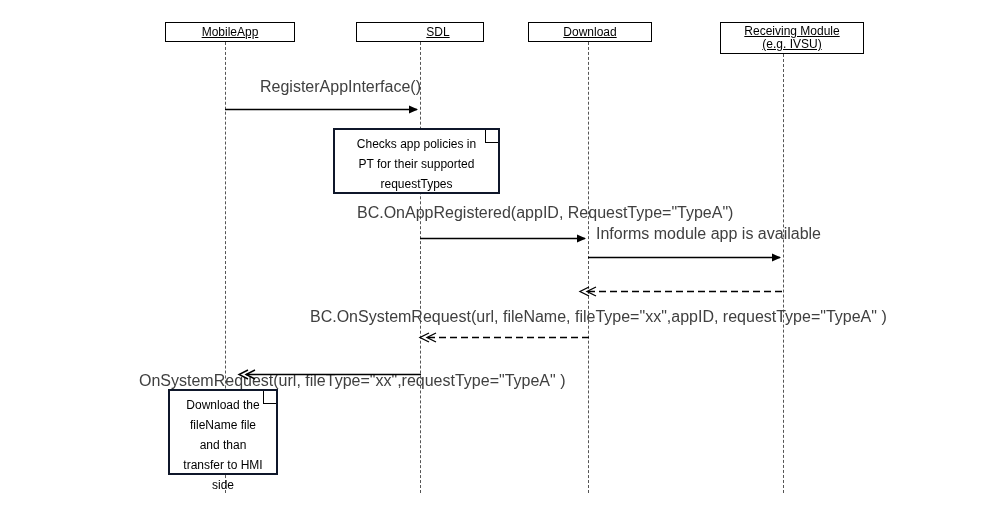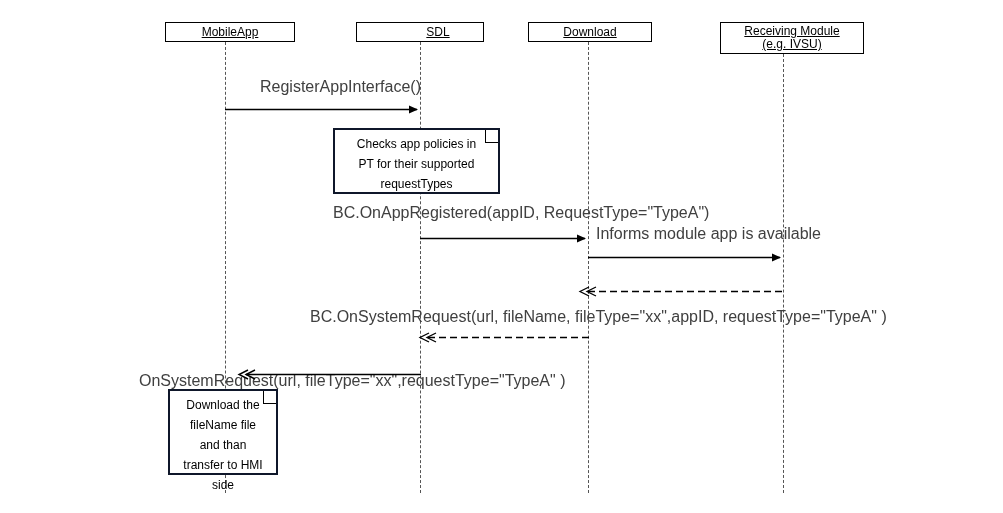--- a/index.html
+++ b/index.html
@@ -113,21 +113,21 @@
     </svg>
   </div>
 
   <div class="note" style="left:333px; top:128px; width:167px; height:66px;">
     <span class="fold"></span>
     <span class="note-text">Checks app policies in
 PT for their supported
 requestTypes</span>
   </div>
 
-  <div class="msg-label" style="left:333px; top:206px;">BC.OnAppRegistered(appID, RequestType="TypeA")</div>
+  <div class="msg-label" style="left:357px; top:206px;">BC.OnAppRegistered(appID, RequestType="TypeA")</div>
   <div class="arrow-wrap" style="left:420px; top:234px; width:168px;">
     <svg width="168" height="9" viewBox="0 0 168 9">
       <line x1="0" y1="4.5" x2="165" y2="4.5" stroke="#000" stroke-width="1.4"></line>
       <polygon points="166,4.5 157,0.6 157,8.4" fill="#000"></polygon>
     </svg>
   </div>
 
   <div class="msg-label" style="left:596px; top:227px;">Informs module app is available</div>
   <div class="arrow-wrap" style="left:588px; top:253px; width:195px;">
     <svg width="195" height="9" viewBox="0 0 195 9">

